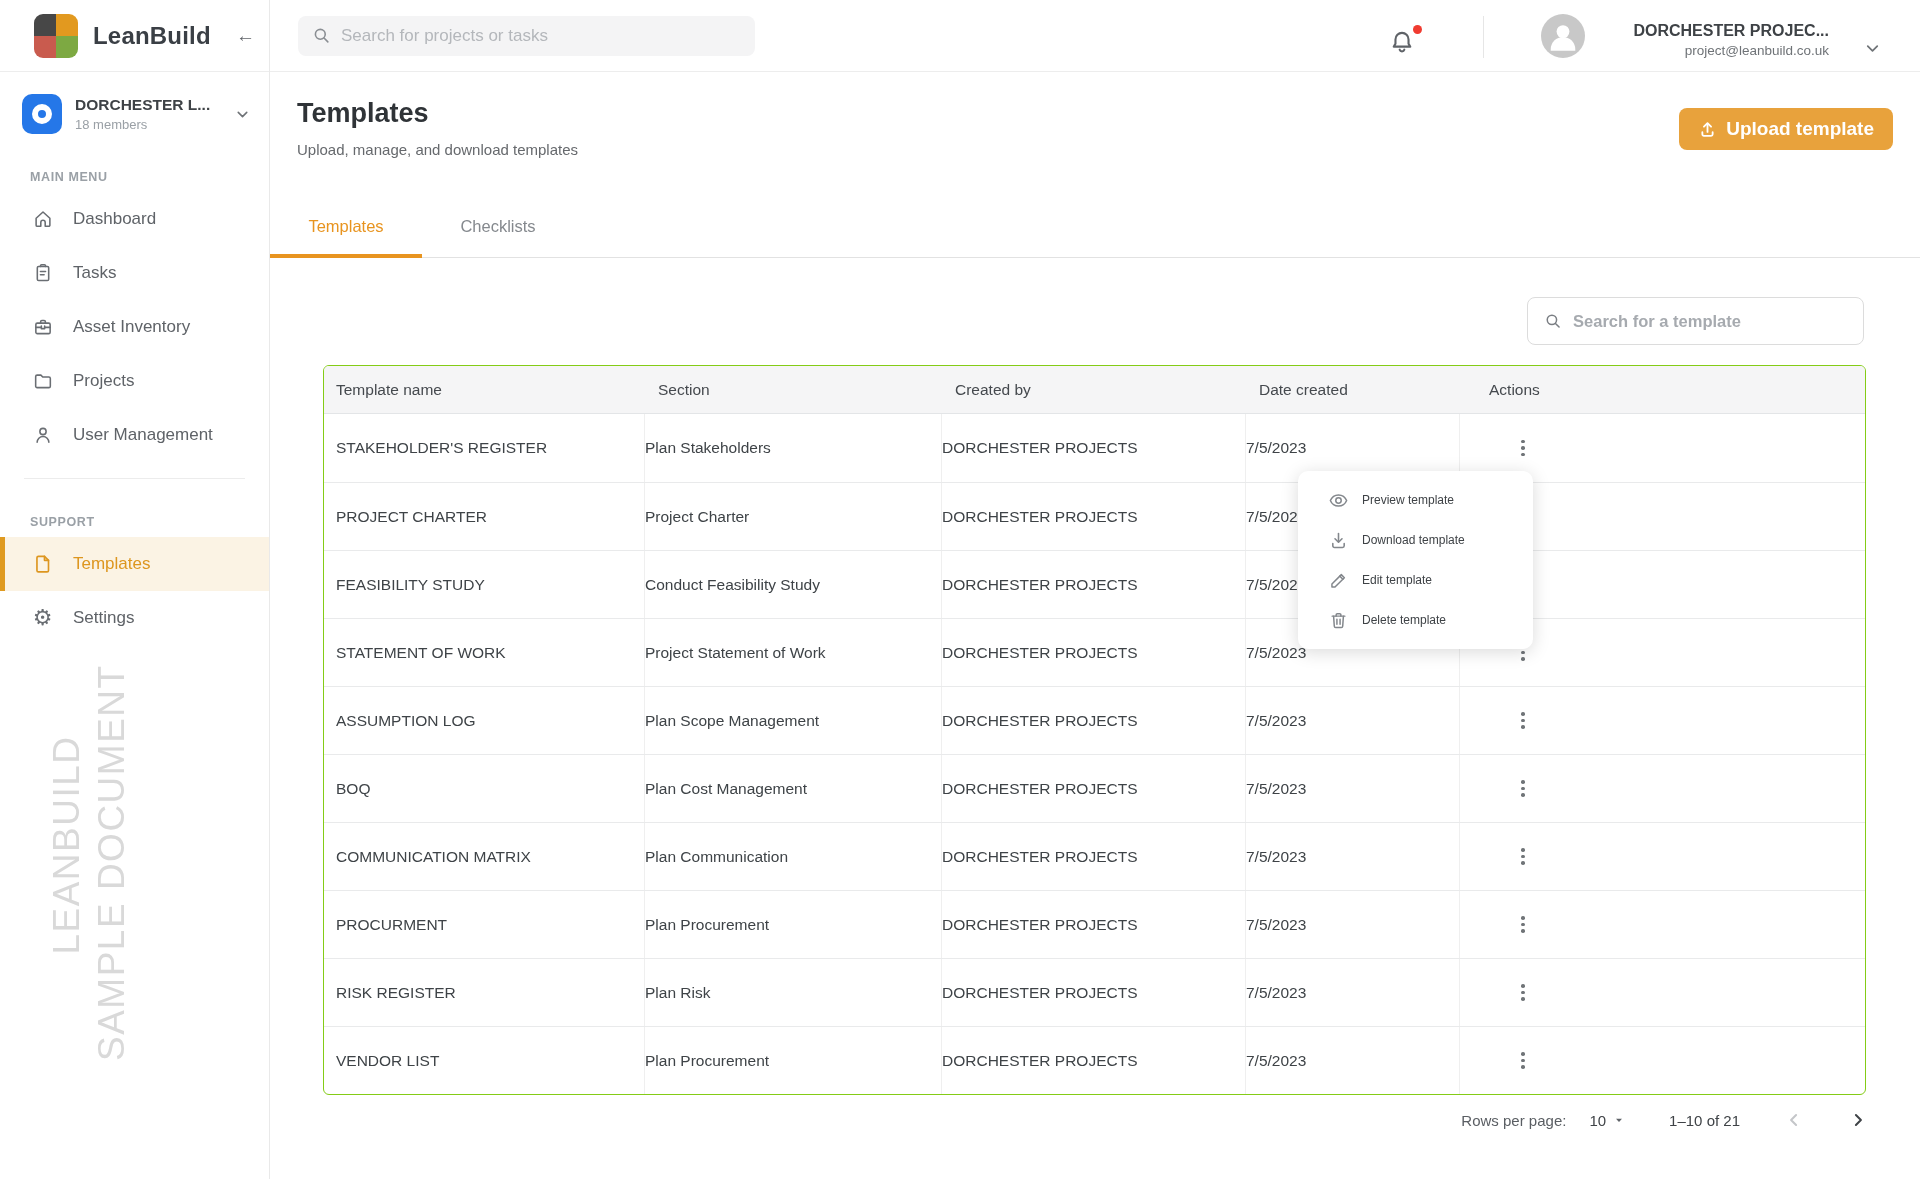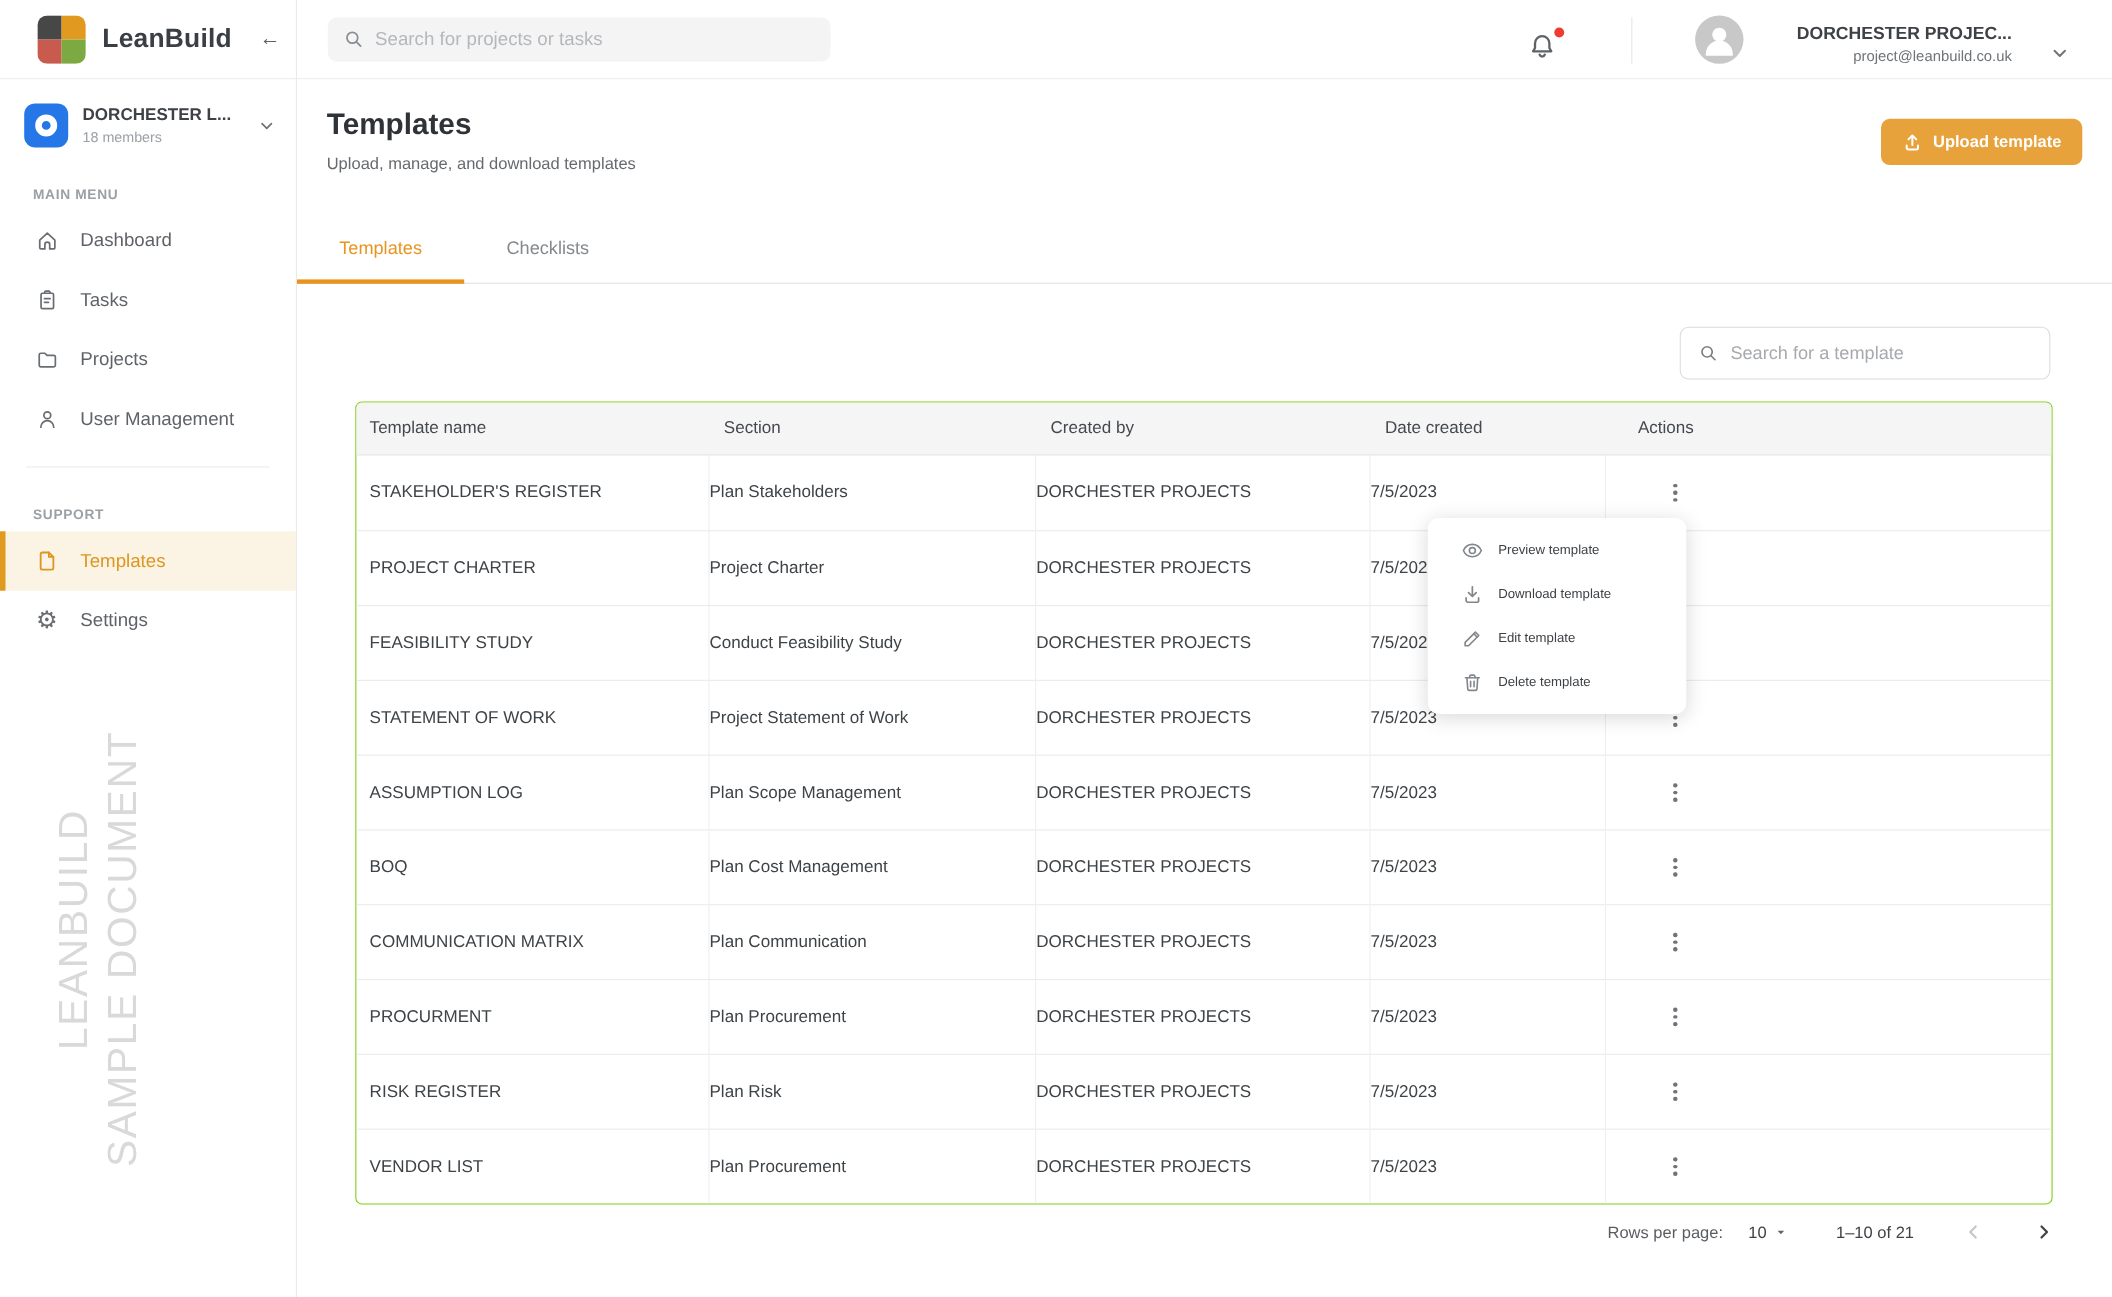--- a/index.html
+++ b/index.html
@@ -45,27 +45,27 @@
   .avatar { width:44px; height:44px; border-radius:50%; background:#C8C8C8; display:flex; align-items:center; justify-content:center; overflow:hidden; }
   .acct { margin-left:14px; width:206px; text-align:right; }
   .acct-name { font-size:16px; font-weight:700; color:#3E4246; white-space:nowrap; }
   .acct-email { font-size:13.5px; color:#6F7377; margin-top:3px; }
   .acct-chev { margin:0 38px 0 10px; cursor:pointer; }
 
   
   .main { position:absolute; left:270px; top:72px; width:1650px; height:1107px; background:#fff; }
   .page-title { margin:26px 0 0 27px; font-size:27px; font-weight:700; color:#2F3337; }
   .page-sub { margin:12px 0 0 27px; font-size:15px; color:#66696D; }
-  .upload-btn { position:absolute; top:36px; right:27px; height:42px; padding:0 19px; background:#E8A23C; border:none; border-radius:8px; display:flex; align-items:center; gap:9px; color:#fff; font-size:15px; font-weight:700; font-family:"Liberation Sans",sans-serif; cursor:pointer; }
+  .upload-btn { position:absolute; top:36px; right:27px; height:42px; padding:0 19px; background:#E8A23C; border:none; border-radius:8px; display:flex; align-items:center; gap:9px; color:#fff; font-size:19px; font-weight:700; font-family:"Liberation Sans",sans-serif; cursor:pointer; }
   .tabs { margin-top:38px; height:62px; display:flex; border-bottom:1px solid #E2E2E2; }
   .tab { width:152px; display:flex; align-items:center; justify-content:center; font-size:16.5px; color:#85898E; cursor:pointer; position:relative; }
   .tab.active { color:#E8941F; font-weight:500; }
   .tab.active::after { content:""; position:absolute; left:0; right:0; bottom:-1px; height:4px; background:#E8941F; }
   .tsearch { position:absolute; top:225px; right:56px; width:337px; height:48px; border:1px solid #DCDCDC; border-radius:8px; display:flex; align-items:center; padding:0 16px; gap:11px; background:#fff; }
-  .tsearch input { border:none; outline:none; font-size:16.5px; color:#3b82f6; width:100%; font-family:"Liberation Sans",sans-serif; }
+  .tsearch input { border:none; outline:none; font-size:16.5px; color:#3b82f6; width:100%; font-family:"Liberation Sans",sans-serif;font-weight:bold; }
   .tsearch input::placeholder { color:#A6AAAF; }
 
   
   .tbl { position:absolute; top:293px; left:53px; width:1543px; border:1px solid #84cc16; border-radius:6px; overflow:hidden; background:#fff; }
   .thead, .trow { display:grid; grid-template-columns:320px 297px 304px 214px 1fr; }
   .thead { height:48px; background:#F5F5F6; border-bottom:1px solid #E3E5E7; align-items:center; }
   .th { font-size:15.5px; color:#45494E; padding-left:14px; }
   .th.c1 { padding-left:12px; } .th.c5 { padding-left:30px; }
   .trow { height:68px; align-items:center; }
   .trow + .trow { border-top:1px solid #E9EAEB; }
@@ -137,20 +137,30 @@
             <svg viewBox="0 0 24 24" fill="none" stroke="currentColor" stroke-width="1.7" stroke-linecap="round" stroke-linejoin="round">
               <rect x="5.8" y="5" width="12.4" height="15.2" rx="1.4"></rect>
               <path d="M9.3 5V4.1A1.1 1.1 0 0 1 10.4 3h3.2a1.1 1.1 0 0 1 1.1 1.1V5"></path>
               <line x1="9.2" y1="10.4" x2="14.8" y2="10.4"></line>
               <line x1="9.2" y1="14" x2="13.2" y2="14"></line>
             </svg>
           </span>
           <span class="nav-lbl">Tasks</span>
         </div>
 
+        <div class="nav-item">
+          <span class="nav-ic">
+            <svg viewBox="0 0 24 24" fill="none" stroke="currentColor" stroke-width="1.7" stroke-linecap="round" stroke-linejoin="round">
+              <rect x="4.2" y="7.8" width="15.6" height="11.4" rx="1.6"></rect>
+              <path d="M9.4 7.8V6.4A1.4 1.4 0 0 1 10.8 5h2.4a1.4 1.4 0 0 1 1.4 1.4v1.4"></path>
+              <path d="M4.2 12.4h6M13.8 12.4h6M10.2 11v2.8h3.6V11"></path>
+            </svg>
+          </span>
+          <span class="nav-lbl">Asset Inventory</span>
+        </div>
 
         <div class="nav-item">
           <span class="nav-ic">
             <svg viewBox="0 0 24 24" fill="none" stroke="currentColor" stroke-width="1.7" stroke-linecap="round" stroke-linejoin="round">
               <path d="M4 7.2a1.6 1.6 0 0 1 1.6-1.6h4.1l2 2.1h6.7A1.6 1.6 0 0 1 20 9.3v8.3a1.6 1.6 0 0 1-1.6 1.6H5.6A1.6 1.6 0 0 1 4 17.6Z"></path>
             </svg>
           </span>
           <span class="nav-lbl">Projects</span>
         </div>
 

